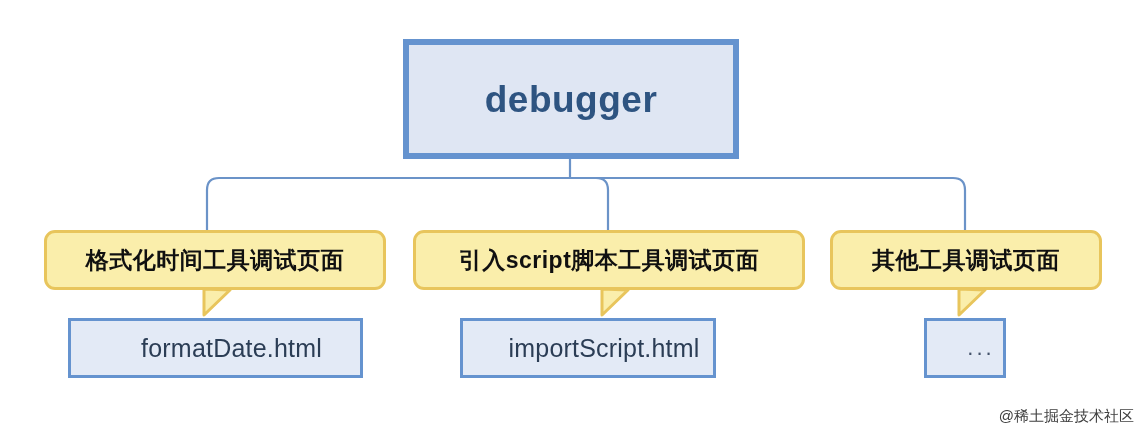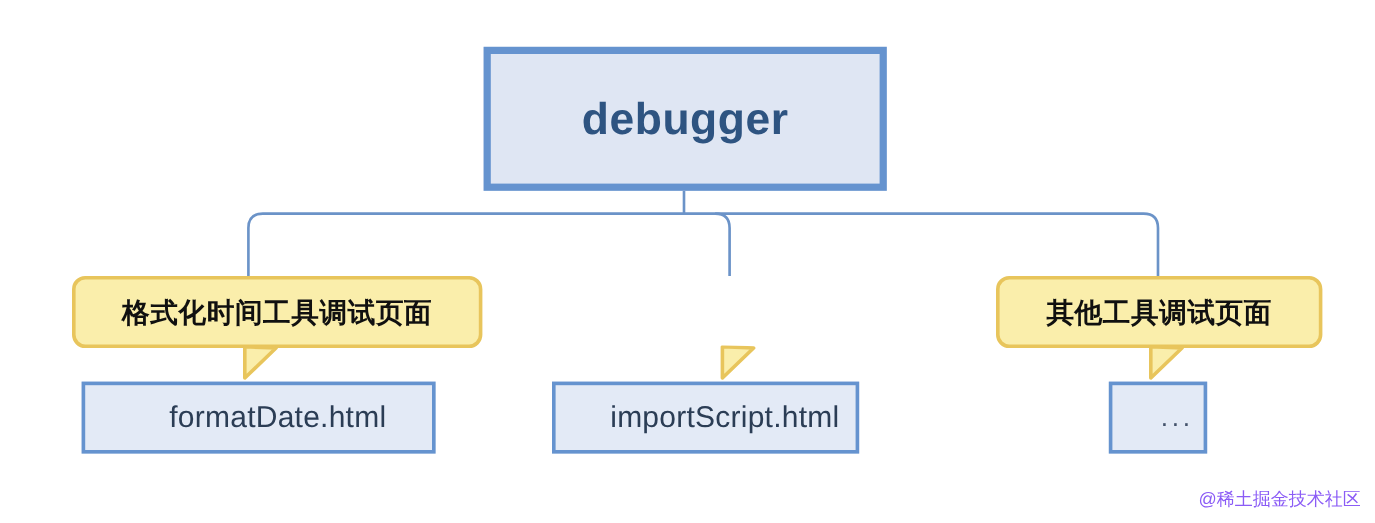--- a/index.html
+++ b/index.html
@@ -93,21 +93,21 @@
     font-size: 22px;
     color: #44536b;
     letter-spacing: 3px;
   }
   
   .watermark {
     position: absolute;
     right: 12px;
     bottom: 10px;
     font-size: 15px;
-    color: #8b5cf6;
+    color: #404040;
     white-space: nowrap;
   }
 </style>
 </head>
 <body>
 
 <div id="canvas">
 
   <svg id="connectors" viewBox="0 0 1146 436" width="1146" height="436" fill="none">
 
@@ -115,30 +115,33 @@
 
     <path d="M207,230 L207,190 Q207,178 219,178 L953,178 Q965,178 965,190 L965,230" stroke="#6b93c8" stroke-width="2.2" fill="none" stroke-linecap="butt"></path>
 
     <path d="M596,178 Q608,178 608,190 L608,230" stroke="#6b93c8" stroke-width="2.2" fill="none"></path>
   </svg>
 
   <div class="root-node">
     <span class="root-label">debugger</span>
   </div>
 
-  <div class="bubble" style="left:60px; top:230px; width:342px;">
+  <div class="bubble" style="left:44px; top:230px; width:342px;">
     <span class="bubble-label">格式化时间工具调试页面</span>
   </div>
   <svg class="tail" style="left:200px; top:288px;" width="48" height="34" viewBox="0 0 48 34">
     <path d="M4,1 L4,27 L30,2 Z" fill="#faeeab" stroke="#e8c55c" stroke-width="3" stroke-linejoin="round"></path>
   </svg>
   <div class="leaf" style="left:68px; top:318px; width:295px;">
     <span class="leaf-label">formatDate.html</span>
   </div>
 
+  <div class="bubble" style="left:413px; top:230px; width:392px;">
+    <span class="bubble-label">引入script脚本工具调试页面</span>
+  </div>
   <svg class="tail" style="left:598px; top:288px;" width="48" height="34" viewBox="0 0 48 34">
     <path d="M4,1 L4,27 L30,2 Z" fill="#faeeab" stroke="#e8c55c" stroke-width="3" stroke-linejoin="round"></path>
   </svg>
   <div class="leaf" style="left:460px; top:318px; width:256px;">
     <span class="leaf-label">importScript.html</span>
   </div>
 
   <div class="bubble" style="left:830px; top:230px; width:272px;text-align:center;">
     <span class="bubble-label">其他工具调试页面</span>
   </div>

